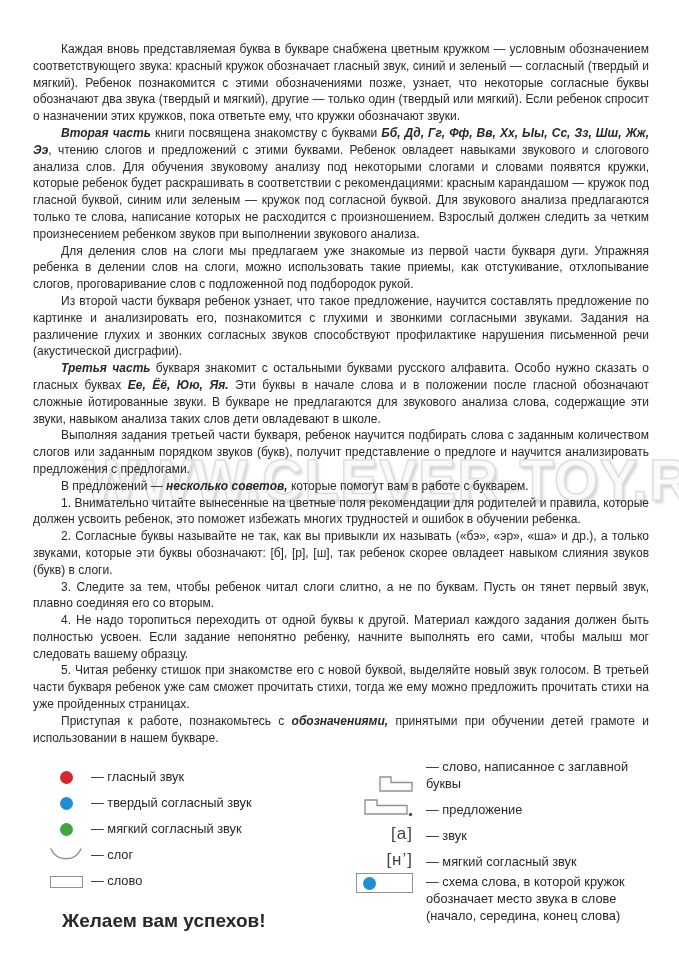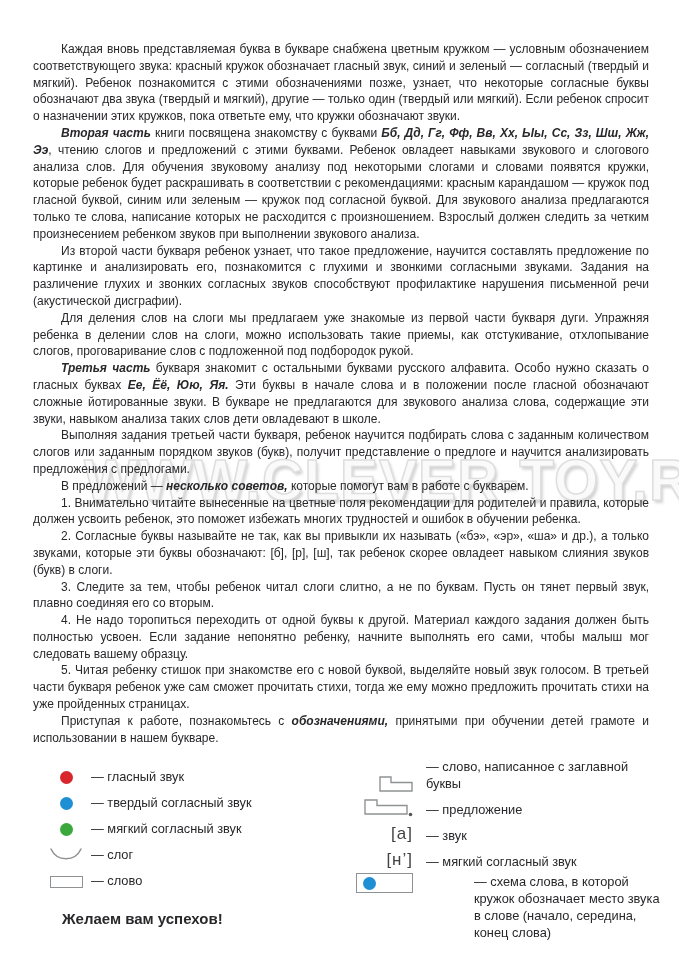--- a/index.html
+++ b/index.html
@@ -45,48 +45,48 @@
     left: 33px;
     right: 18px;
     z-index: 3;
     display: flex;
     background: #ffffff;
     font-size: 12.8px;
   }
   .legend-col-left { width: 292px; flex: none; }
   .legend-col-right { flex: 1; }
   .legend-row { display: flex; align-items: flex-end; min-height: 26px; }
-  .legend-col-right .legend-row:last-child { align-items: flex-start; margin-top: 3px; gap: 48px; }
+  .legend-col-right .legend-row:last-child { align-items: flex-start; margin-top: 3px; }
   .legend-col-left .icon-cell { width: 38px; margin-left: 14px; display: flex; justify-content: center; align-items: center; flex: none; }
   .legend-col-right .icon-cell { width: 88px; display: flex; justify-content: flex-end; align-items: center; flex: none; }
   .legend-col-left .legend-label { margin-left: 6px; }
   .legend-col-right .legend-label { margin-left: 13px; line-height: 17px; }
   .dot { width: 13px; height: 13px; border-radius: 50%; display: inline-block; flex: none; }
   .rect-shape { width: 33px; height: 12px; border: 1.5px solid #8f9294; box-sizing: border-box; display: inline-block; }
   .phoneme { font-size: 17px; color: #434343; letter-spacing: 1px; }
   .scheme { width: 57px; height: 20px; border: 1.5px solid #8f9294; box-sizing: border-box; display: flex; align-items: center; padding-left: 6px; }
   .footer-line {
     position: absolute;
     top: 910px;
     left: 62px;
     z-index: 3;
-    font-size: 15px;
+    font-size: 19px;
     font-weight: bold;
   }
 </style>
 </head>
 <body>
 
 <div class="page">
   <div class="watermark">WWW.CLEVER-TOY.RU</div>
   <div class="body-text" id="body-text">
       <p><span>Каждая вновь представляемая буква в букваре снабжена цветным кружком — условным обозначением соответствующего звука: красный кружок обозначает гласный звук, синий и зеленый — согласный (твердый и мягкий). Ребенок познакомится с этими обозначениями позже, узнает, что некоторые согласные буквы обозначают два звука (твердый и мягкий), другие — только один (твердый или мягкий). Если ребенок спросит о назначении этих кружков, пока ответьте ему, что кружки обозначают звуки.</span></p>
       <p><span class="b">Вторая часть</span><span> книги посвящена знакомству с буквами </span><span class="b">Бб, Дд, Гг, Фф, Вв, Хх, Ыы, Сс, Зз, Шш, Жж, Ээ</span><span>, чтению слогов и предложений с этими буквами. Ребенок овладеет навыками звукового и слогового анализа слов. Для обучения звуковому анализу под некоторыми слогами и словами появятся кружки, которые ребенок будет раскрашивать в соответствии с рекомендациями: красным карандашом — кружок под гласной буквой, синим или зеленым — кружок под согласной буквой. Для звукового анализа предлагаются только те слова, написание которых не расходится с произношением. Взрослый должен следить за четким произнесением ребенком звуков при выполнении звукового анализа.</span></p>
+      <p><span>Для деления слов на слоги мы предлагаем уже знакомые из первой части букваря дуги. Упражняя ребенка в делении слов на слоги, можно использовать такие приемы, как отстукивание, отхлопывание слогов, проговаривание слов с подложенной под подбородок рукой.</span></p>
       <p><span>Из второй части букваря ребенок узнает, что такое предложение, научится составлять предложение по картинке и анализировать его, познакомится с глухими и звонкими согласными звуками. Задания на различение глухих и звонких согласных звуков способствуют профилактике нарушения письменной речи (акустической дисграфии).</span></p>
-      <p><span>Для деления слов на слоги мы предлагаем уже знакомые из первой части букваря дуги. Упражняя ребенка в делении слов на слоги, можно использовать такие приемы, как отстукивание, отхлопывание слогов, проговаривание слов с подложенной под подбородок рукой.</span></p>
       <p><span class="b">Третья часть</span><span> букваря знакомит с остальными буквами русского алфавита. Особо нужно сказать о гласных буквах </span><span class="b">Ее, Ёё, Юю, Яя.</span><span> Эти буквы в начале слова и в положении после гласной обозначают сложные йотированные звуки. В букваре не предлагаются для звукового анализа слова, содержащие эти звуки, навыком анализа таких слов дети овладевают в школе.</span></p>
       <p><span>Выполняя задания третьей части букваря, ребенок научится подбирать слова с заданным количеством слогов или заданным порядком звуков (букв), получит представление о предлоге и научится анализировать предложения с предлогами.</span></p>
       <p><span>В предложений — </span><span class="b">несколько советов,</span><span> которые помогут вам в работе с букварем.</span></p>
       <p><span>1. Внимательно читайте вынесенные на цветные поля рекомендации для родителей и правила, которые должен усвоить ребенок, это поможет избежать многих трудностей и ошибок в обучении ребенка.</span></p>
       <p><span>2. Согласные буквы называйте не так, как вы привыкли их называть («бэ», «эр», «ша» и др.), а только звуками, которые эти буквы обозначают: [б], [р], [ш], так ребенок скорее овладеет навыком слияния звуков (букв) в слоги.</span></p>
       <p><span>3. Следите за тем, чтобы ребенок читал слоги слитно, а не по буквам. Пусть он тянет первый звук, плавно соединяя его со вторым.</span></p>
       <p><span>4. Не надо торопиться переходить от одной буквы к другой. Материал каждого задания должен быть полностью усвоен. Если задание непонятно ребенку, начните выполнять его сами, чтобы малыш мог следовать вашему образцу.</span></p>
       <p><span>5. Читая ребенку стишок при знакомстве его с новой буквой, выделяйте новый звук голосом. В третьей части букваря ребенок уже сам сможет прочитать стихи, тогда же ему можно предложить прочитать стихи на уже пройденных страницах.</span></p>
       <p><span>Приступая к работе, познакомьтесь с </span><span class="b">обозначениями,</span><span> принятыми при обучении детей грамоте и использовании в нашем букваре.</span></p>
     </div>

